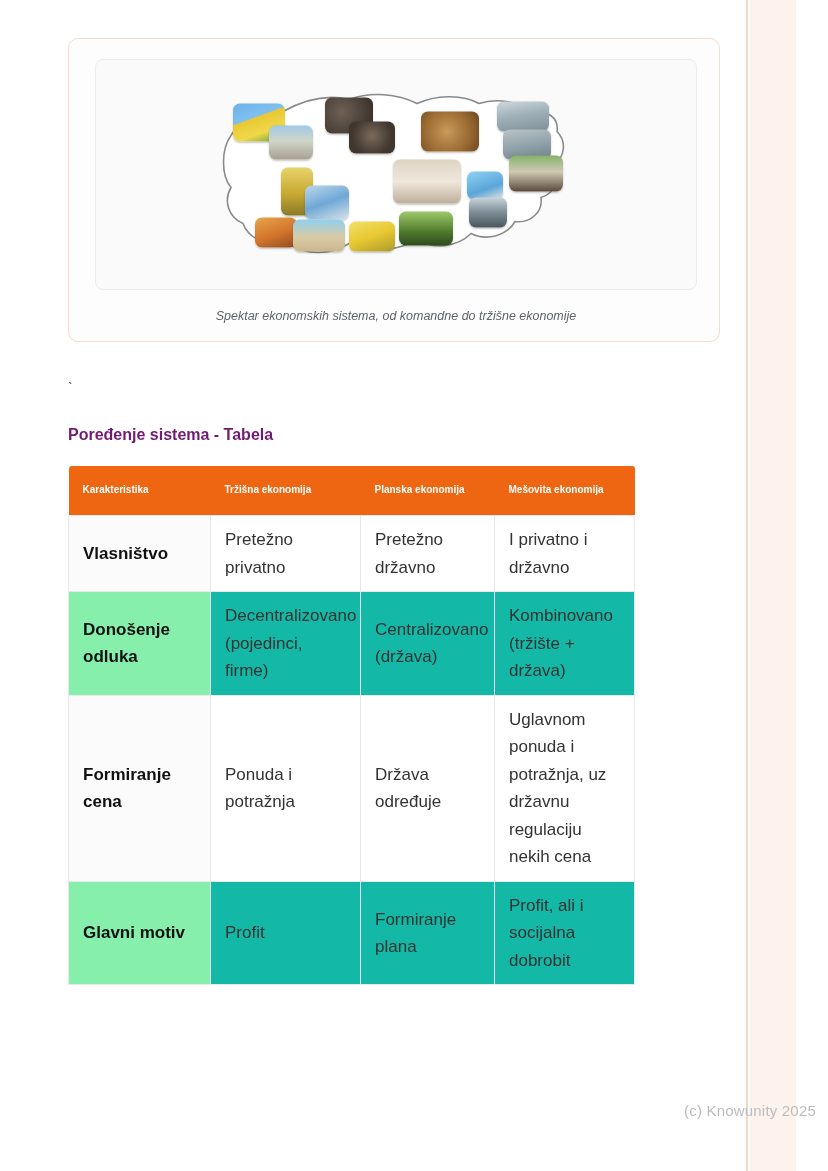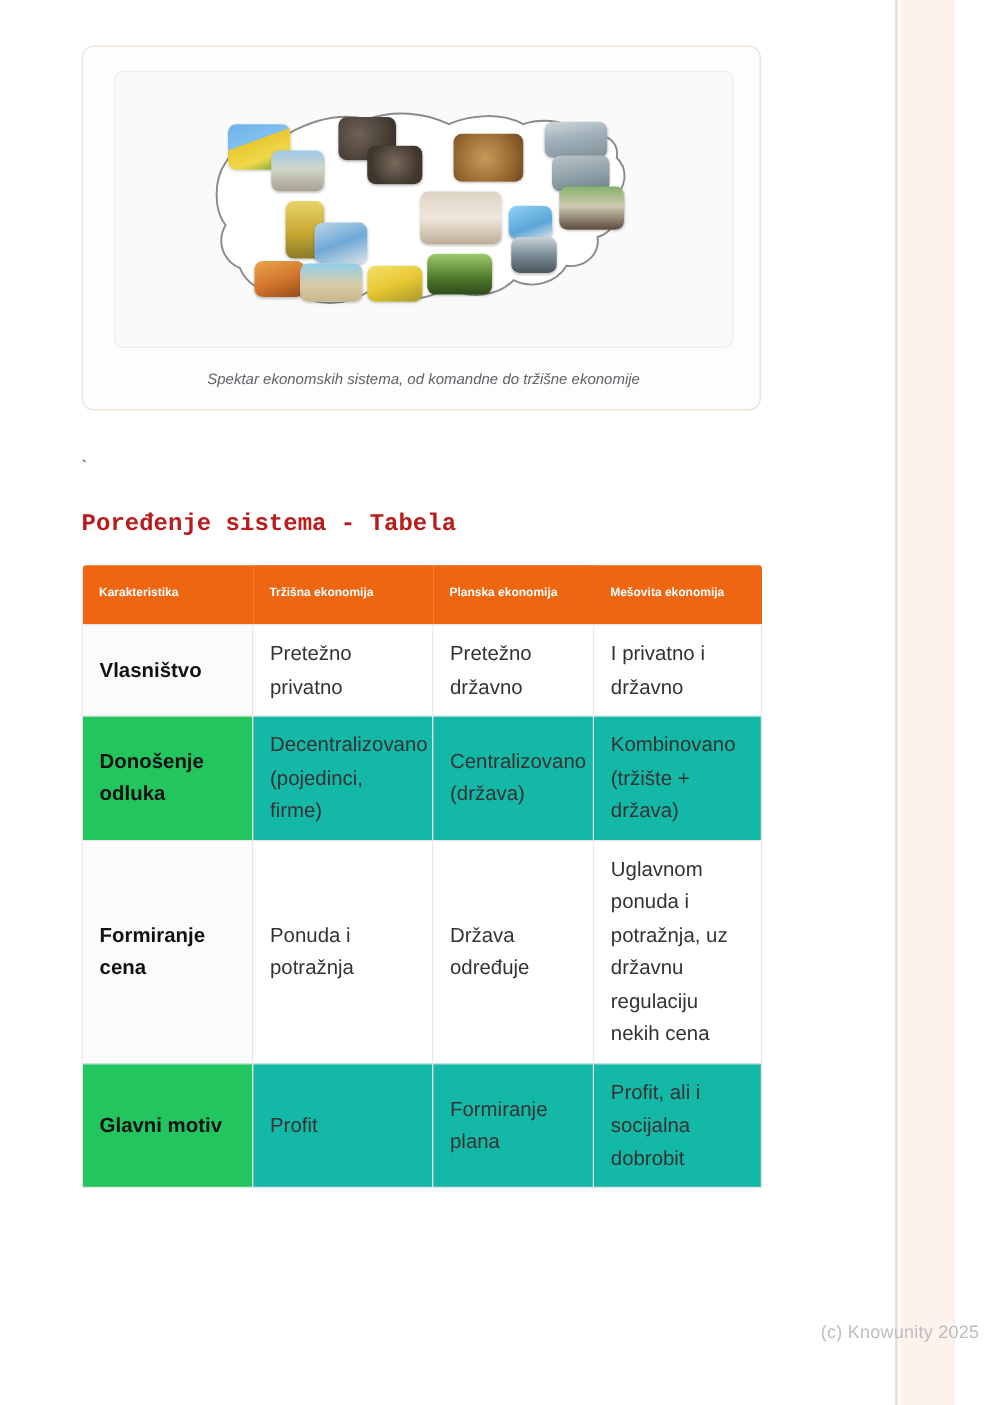--- a/index.html
+++ b/index.html
@@ -48,21 +48,21 @@
   }
 
   
   .figure-card {
     margin-top: 38px;
     border: 1px solid #f3ddd0;
     border-radius: 10px;
     background: #fdfdfd;
     padding: 20px 22px 16px 26px;
     box-sizing: border-box;
-    width: 566px;
+    width: 652px;
   }
   .figure-frame {
     border: 1px solid #ececec;
     border-radius: 8px;
     background: #fafafa;
     height: 229px;
     position: relative;
     overflow: hidden;
   }
   .figure-caption {
@@ -131,26 +131,25 @@
          background: linear-gradient(180deg,#9ec96a 0%,#4e7a2c 60%,#2f4a1c 100%); }
 
   
   .tick-mark {
     margin-top: 38px;
     font-size: 14px;
     color: #444;
     height: 18px;
   }
   .section-title {
-    font-size: 20px;
+    font-size: 16px;
     font-weight: bold;
-    color: #b91c1c;
+    color: #701a75;
     margin-top: 28px;
     margin-bottom: 0;
-    font-family: Liberation Mono, monospace;
   }
 
   
   table.cmp {
     margin-top: 22px;
     border-collapse: collapse;
     width: 566px;
     table-layout: fixed;
   }
   table.cmp th {
@@ -175,21 +174,21 @@
     vertical-align: middle;
     color: #333;
     background: #ffffff;
   }
   table.cmp td.rowhead {
     font-weight: bold;
     color: #111;
     background: #fbfbfb;
   }
   table.cmp tr.alt td { background: #14b8a6; }
-  table.cmp tr.alt td.rowhead { background: #22c55e; }
+  table.cmp tr.alt td.rowhead { background: #86efac; }
 
   col.c1 { width: 142px; }
   col.c2 { width: 150px; }
   col.c3 { width: 134px; }
   col.c4 { width: 140px; }
 
   .watermark {
     position: absolute;
     left: 684px;
     top: 1102px;

